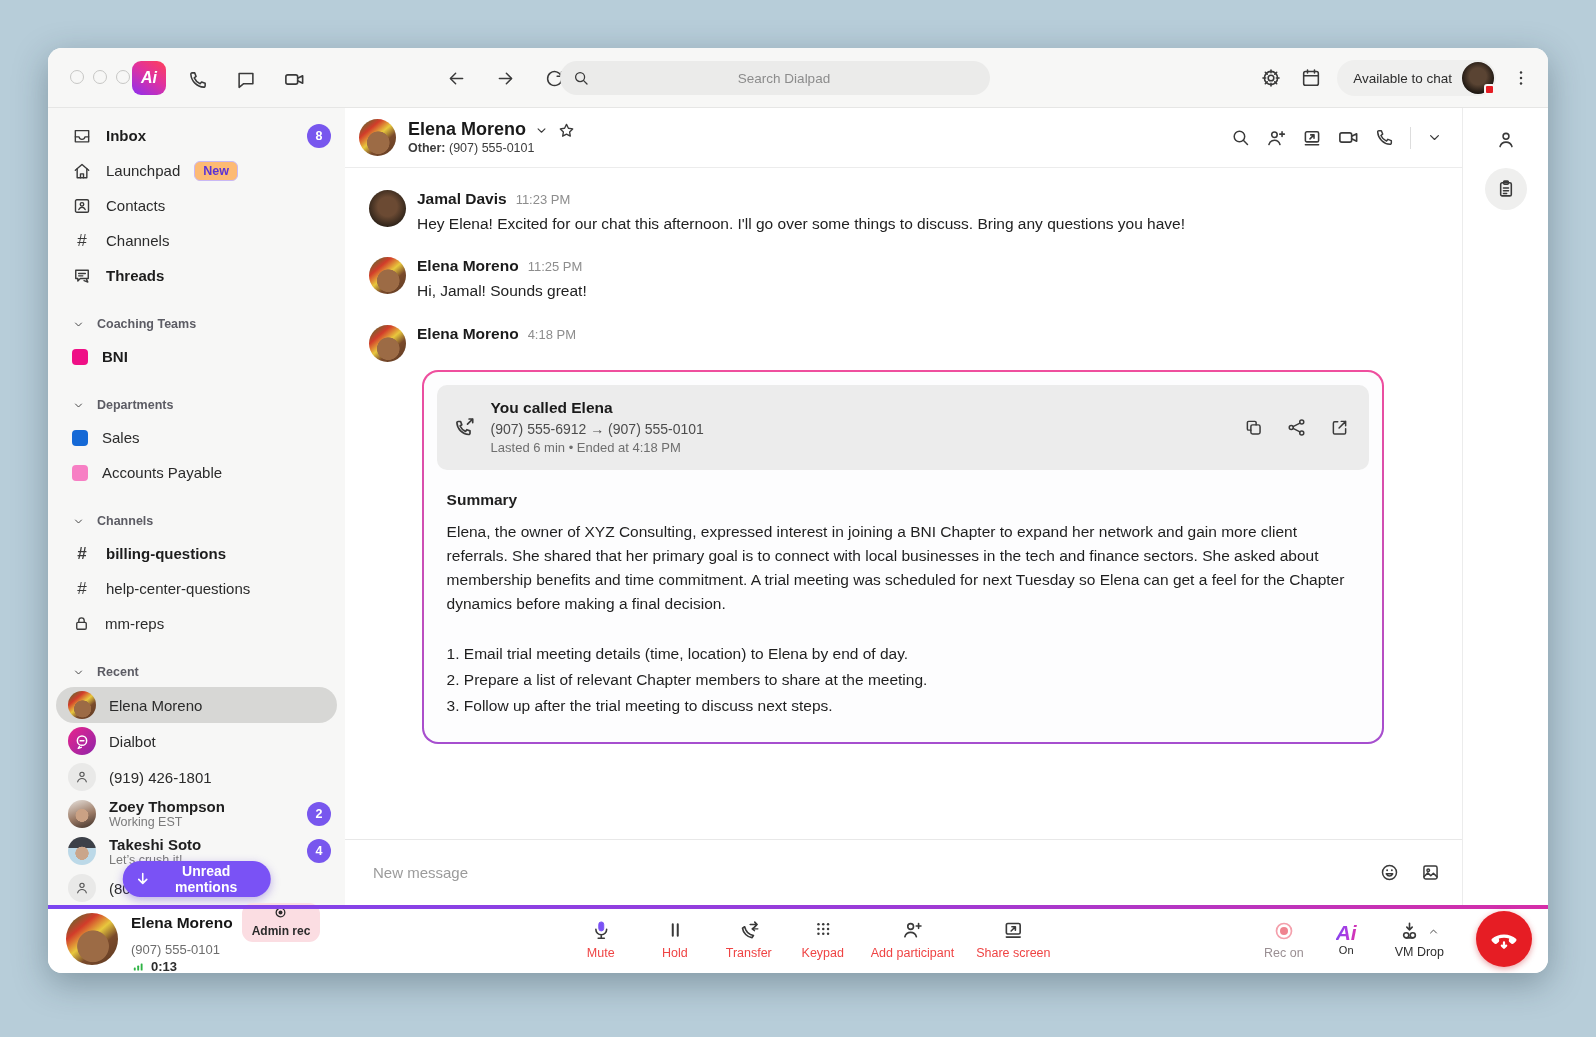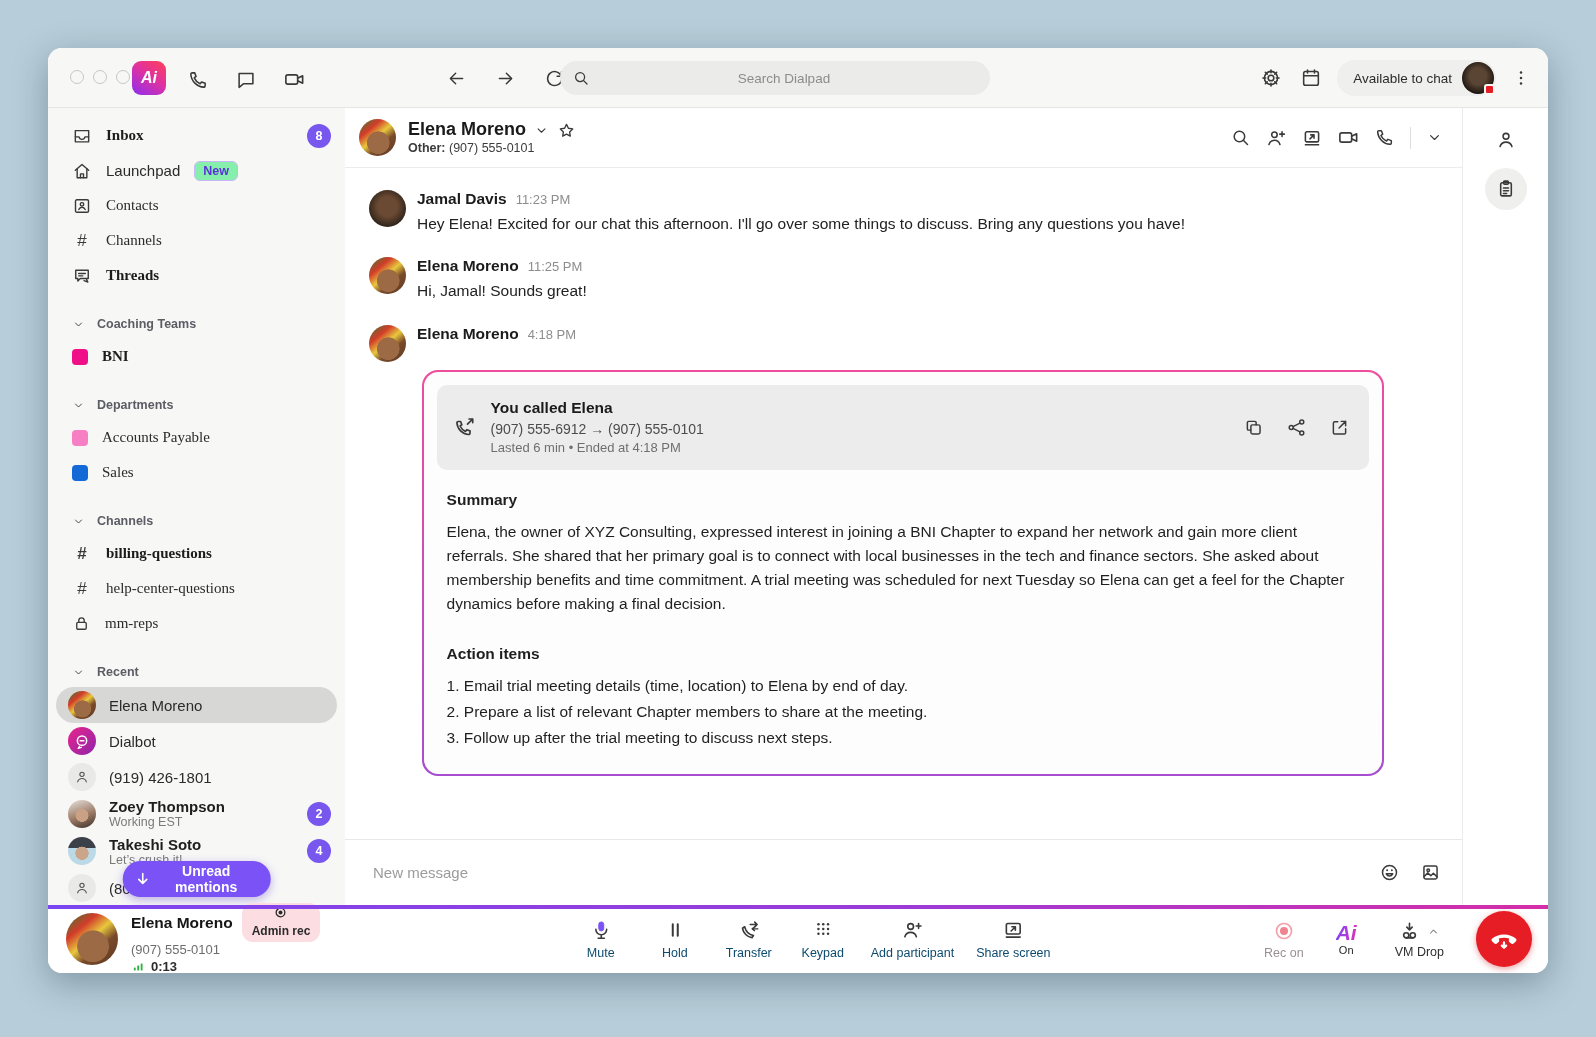--- a/index.html
+++ b/index.html
@@ -29,25 +29,25 @@
   .avail{height:36px;background:#efefee;border-radius:18px;display:flex;align-items:center;gap:10px;padding:0 2px 0 16px;
          font-size:13.5px;color:#2c2c2c;border:none;cursor:pointer;font-family:inherit;}
   .avail .avatar-sm{width:32px;height:32px;border-radius:50%;position:relative;
         background:radial-gradient(circle at 50% 45%,#5a4433 0 35%,#17120e 75%);}
   .avail .dot{position:absolute;right:-1px;bottom:-1px;width:11px;height:11px;border-radius:3px;background:#e51c23;border:2px solid #f7f7f6;}
 
   
   .content{flex:1;display:flex;min-height:0;}
   .sidebar{width:297px;background:#f7f7f6;flex:none;position:relative;padding-top:10px;overflow:hidden;}
   .sitem{display:flex;align-items:center;gap:14px;height:35px;padding:0 14px 0 24px;font-size:15px;color:#2b2b2b;cursor:pointer;}
-  .sitem .lbl{flex:1;white-space:nowrap;overflow:hidden;font-family:Liberation Serif, serif;}
+  .sitem .lbl{flex:1;white-space:nowrap;overflow:hidden;}
   .sitem.bold .lbl{font-weight:700;color:#1c1c1c;}
   .badge{min-width:24px;height:24px;border-radius:12px;background:#7857ee;color:#fff;font-size:12.5px;font-weight:700;
          display:flex;align-items:center;justify-content:center;padding:0 7px;}
-  .tag-new{background:#86efac;color:#5b33d6;border:1px solid #c9b8f5;font-size:12.5px;font-weight:700;border-radius:6px;padding:2px 8px;}
+  .tag-new{background:#fdba74;color:#5b33d6;border:1px solid #c9b8f5;font-size:12.5px;font-weight:700;border-radius:6px;padding:2px 8px;}
   .shead{display:flex;align-items:center;gap:12px;height:30px;padding:0 24px;margin-top:16px;color:#5c5c64;font-size:12.5px;font-weight:700;cursor:pointer;}
   .sq{width:16px;height:16px;border-radius:4px;flex:none;}
   .hashg{font-size:17px;font-weight:400;color:#3a3a3a;width:20px;text-align:center;flex:none;}
   .sitem.bold .hashg{font-weight:700;}
   .av28{width:28px;height:28px;border-radius:50%;flex:none;position:relative;overflow:hidden;}
   .av-elena{background:radial-gradient(circle at 52% 64%,#9c6b45 0 36%,transparent 38%),
             linear-gradient(140deg,#2f7d32 0%,#d23c2a 28%,#e8c83d 48%,#7a4a2b 66%,#5d3a22 100%);}
   .av-jamal{background:radial-gradient(circle at 50% 45%,#6b4a33 0 35%,#2b2118 75%);}
   .av-zoey{background:radial-gradient(circle at 50% 55%,#caa184 0 30%,transparent 32%),linear-gradient(160deg,#e8e3de 0%,#9c7b66 55%,#3c2f28 100%);}
   .av-takeshi{background:radial-gradient(circle at 50% 58%,#caa58a 0 30%,transparent 32%),linear-gradient(180deg,#3c4048 0 38%,#bcd9e8 39%);}
@@ -113,21 +113,21 @@
   .cb-left{display:flex;align-items:center;gap:13px;min-width:300px;}
   .av52{width:52px;height:52px;border-radius:50%;flex:none;}
   .cb-lines{line-height:1.25;}
   .cb-name-row{display:flex;align-items:center;gap:9px;}
   .cb-name{font-size:15.5px;font-weight:800;color:#161616;}
   .cb-badge{background:#fbdde2;color:#2b2b2b;font-size:12px;font-weight:700;border-radius:11px;padding:3px 10px;display:flex;align-items:center;gap:5px;flex-direction:column;}
   .cb-num{font-size:13px;color:#6d6d6d;}
   .cb-timer{font-size:13px;color:#2c2c2c;display:flex;align-items:center;gap:5px;font-weight:600;}
   .cb-controls{position:absolute;left:50%;top:50%;transform:translate(-47%,-50%);display:flex;gap:10px;}
   .ctl{display:flex;flex-direction:column;align-items:center;gap:4px;background:none;border:none;cursor:pointer;min-width:64px;padding:4px 6px;font-family:inherit;}
-  .ctl .clbl{font-size:12.5px;color:#0c4a6e;white-space:nowrap;}
+  .ctl .clbl{font-size:12.5px;color:#ef4444;white-space:nowrap;}
   .cb-right{position:absolute;right:16px;display:flex;align-items:center;gap:26px;}
   .recon{display:flex;flex-direction:column;align-items:center;gap:3px;}
   .recon .clbl{font-size:12.5px;color:#9a8f93;}
   .aion{display:flex;flex-direction:column;align-items:center;gap:1px;background:none;border:none;cursor:pointer;font-family:inherit;}
   .ai-glyph{font-weight:800;font-size:21px;font-style:italic;background:linear-gradient(100deg,#7b46f0 0%,#b23be0 55%,#e3309e 100%);
             -webkit-background-clip:text;background-clip:text;color:transparent;line-height:1;}
   .aion .clbl{font-size:11px;color:#1f1f1f;font-weight:400;}
   .vmdrop{display:flex;flex-direction:column;align-items:center;gap:2px;background:none;border:none;cursor:pointer;font-family:inherit;}
   .vm-row{display:flex;align-items:center;gap:6px;}
   .vmdrop .clbl{font-size:12.5px;color:#2e2e2e;text-align:center;}
@@ -433,26 +433,26 @@
           <span class="lbl">BNI</span>
         </div>
 
         <div class="shead">
           <svg class="ic" width="13" height="13">
               <use href="#i-chev-d"></use>
             </svg>
           <span>Departments</span>
         </div>
         <div class="sitem">
+          <span class="sq" style="background:#1569d6"></span>
+          <span class="lbl">Sales</span>
+        </div>
+        <div class="sitem">
           <span class="sq" style="background:#f77fc4"></span>
           <span class="lbl">Accounts Payable</span>
-        </div>
-        <div class="sitem">
-          <span class="sq" style="background:#1569d6"></span>
-          <span class="lbl">Sales</span>
         </div>
 
         <div class="shead">
           <svg class="ic" width="13" height="13">
               <use href="#i-chev-d"></use>
             </svg>
           <span>Channels</span>
         </div>
         <div class="sitem bold">
           <span class="hashg">#</span>
@@ -644,21 +644,20 @@
                   <button class="iconbtn">
                       <svg class="ic" width="21" height="21">
                         <use href="#i-ext"></use>
                       </svg>
                     </button>
                 </div>
               </div>
               <div class="cc-body">
                 <div class="cc-h">Summary</div>
                 <p class="cc-sp">Elena, the owner of XYZ Consulting, expressed interest in joining a BNI Chapter to expand her network and gain more client referrals. She shared that her primary goal is to connect with local businesses in the tech and finance sectors. She asked about membership benefits and time commitment. A trial meeting was scheduled for next Tuesday so Elena can get a feel for the Chapter dynamics before making a final decision.</p>
-                <div class="cc-h">Action items</div>
                 <div class="cc-li">1. Email trial meeting details (time, location) to Elena by end of day.</div>
                 <div class="cc-li">2. Prepare a list of relevant Chapter members to share at the meeting.</div>
                 <div class="cc-li">3. Follow up after the trial meeting to discuss next steps.</div>
               </div>
             </div>
           </div>
         </div>
 
         <div class="composer">
           <input type="text" placeholder="New message" style="">

